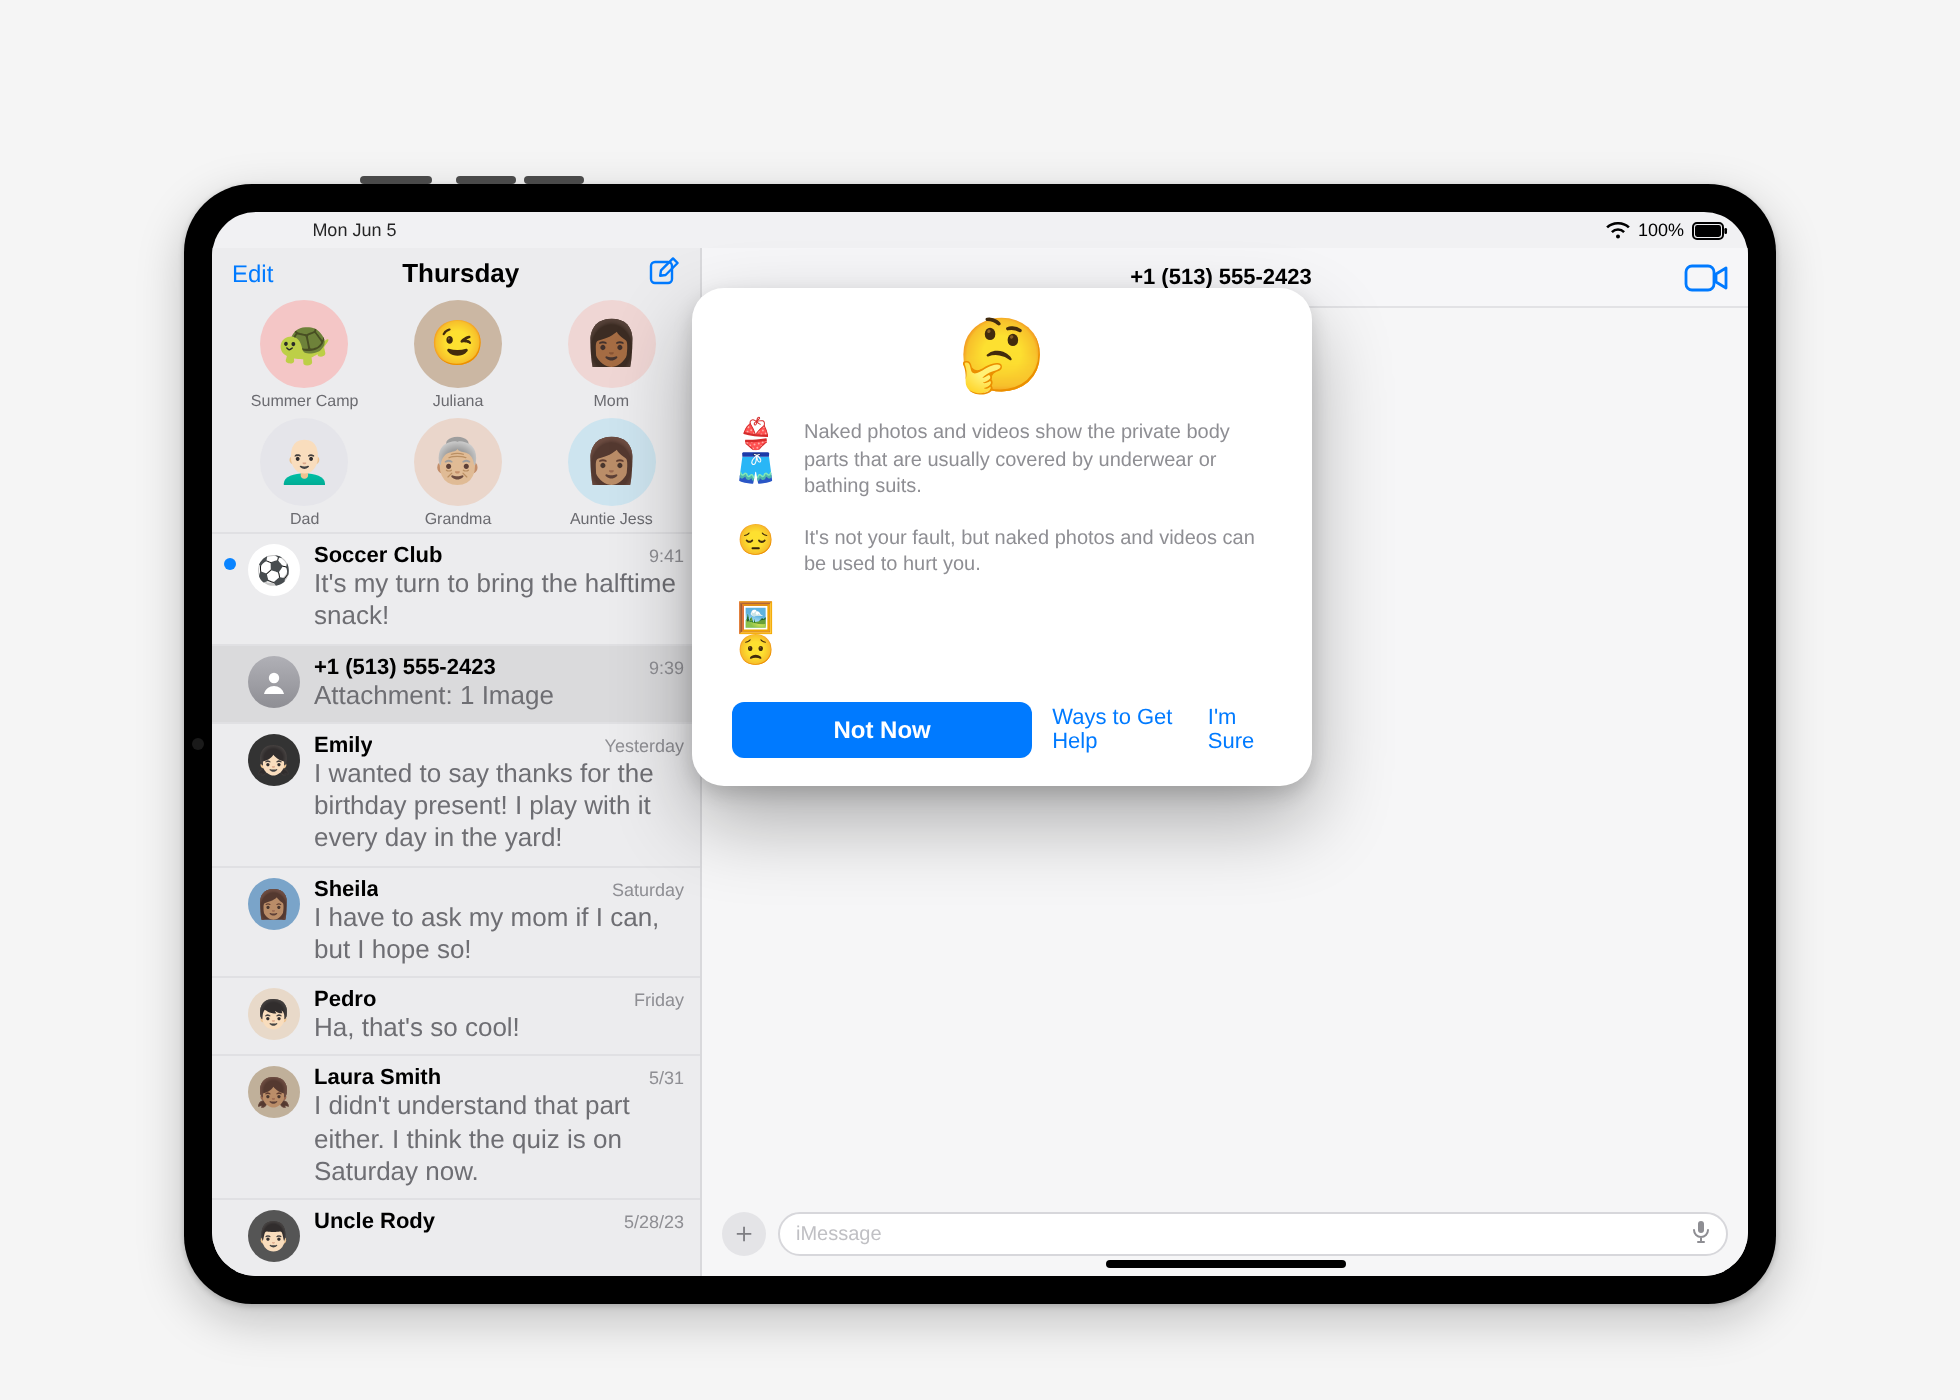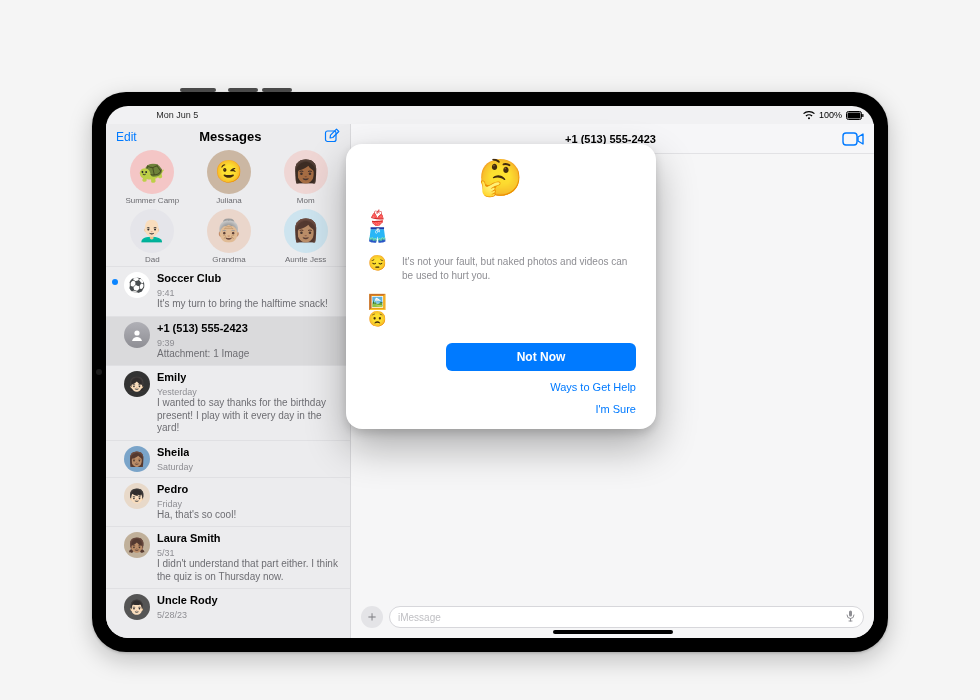--- a/index.html
+++ b/index.html
@@ -93,24 +93,24 @@
     position:absolute; left:6px; top:12px;
     width:6px; height:6px; border-radius:3px; background:#0a84ff;
   }
   .row .av {
     width:26px; height:26px; border-radius:13px;
     background:#c7c7cc; display:flex; align-items:center; justify-content:center;
     font-size:14px; color:#fff; flex-shrink:0;
   }
   .row .av.ph { background:linear-gradient(#b0b0b6,#8e8e94); }
   .row .col { flex:1; min-width:0; }
-  .row .top { display:flex; justify-content:space-between; align-items:baseline; gap:4px;flex-direction:column; }
+  .row .top { display:flex; justify-content:space-between; align-items:baseline; gap:4px; }
   .row .name { font-size:11px; font-weight:600; color:#000; white-space:nowrap; overflow:hidden; text-overflow:ellipsis; }
   .row .time { font-size:9px; color:#8e8e93; }
-  .row .preview { font-size:10px; color:#6e6e73; line-height:1.25; }
+  .row .preview { font-size:13px; color:#6e6e73; line-height:1.25; }
 
   .main { flex:1; background:#f6f6f7; display:flex; flex-direction:column; position:relative; overflow:hidden; }
   .m-header {
     height:30px; display:flex; align-items:center; justify-content:space-between;
     padding: 0 10px;
     background:rgba(246,246,247,.9);
     border-bottom:1px solid #e2e2e5;
   }
   .m-header .number { font-size:11px; font-weight:600; color:#000; margin:0 auto; }
   .video-btn { color:#007aff; }
@@ -149,21 +149,21 @@
   .modal .emo { text-align:center; font-size:36px; line-height:1; }
   .modal h2 {
     text-align:center; font-size:17px; font-weight:700; line-height:1.28;
     margin-top:6px; color:#000;
   }
   .bullets { margin-top:14px; display:flex; flex-direction:column; gap:12px; }
   .bullet { display:flex; gap:12px; align-items:flex-start; }
   .bullet .bi { width:24px; text-align:center; font-size:15px; line-height:1.1; flex-shrink:0; }
   .bullet .bt { font-size:10px; color:#8e8e93; line-height:1.35; }
 
-  .modal .actions { margin-top:16px; display:flex; flex-direction:column; align-items:flex-end; gap:10px; }
+  .modal .actions { margin-top:16px; display:flex; flex-direction:row; align-items:center; gap:10px; }
   .primary-btn {
     width:190px; height:28px; border-radius:6px; background:#007aff;
     color:#fff; font-size:12px; font-weight:600;
     display:flex; align-items:center; justify-content:center;
   }
   .text-link { color:#007aff; font-size:11px; font-weight:500; }
 
   .clip { overflow:hidden; }
 </style>
 </head>
@@ -197,21 +197,21 @@
               </svg>
         </span>
       </span>
     </div>
 
     <div class="split">
 
       <div class="sidebar">
         <div class="sb-header">
           <span class="edit">Edit</span>
-          <span class="sb-title">Messages</span>
+          <span class="sb-title">Thursday</span>
           <span class="compose">
             <svg width="16" height="16" viewBox="0 0 16 16">
                   <rect x="1.5" y="3" width="10.5" height="10.5" rx="2" fill="none" stroke="#007aff" stroke-width="1.2"></rect>
                   <path d="M12.5 1.2l2.3 2.3-6 6-2.7.4.4-2.7 6-6z" fill="none" stroke="#007aff" stroke-width="1.2" stroke-linejoin="round"></path>
                 </svg>
           </span>
         </div>
 
         <div class="memoji-grid" id="memoji-grid">
               <div class="memoji">
@@ -277,40 +277,41 @@
                   <div class="preview">I wanted to say thanks for the birthday present! I play with it every day in the yard!</div>
                 </div>
               </div>
               <div class="row clip">
                 <div class="av" style="background: rgb(122, 164, 201);">👩🏽</div>
                 <div class="col">
                   <div class="top">
                     <div class="name">Sheila</div>
                     <div class="time">Saturday</div>
                   </div>
+                  <div class="preview">I have to ask my mom if I can, but I hope so!</div>
                 </div>
               </div>
               <div class="row clip">
                 <div class="av" style="background: rgb(232, 217, 201);">👦🏻</div>
                 <div class="col">
                   <div class="top">
                     <div class="name">Pedro</div>
                     <div class="time">Friday</div>
                   </div>
                   <div class="preview">Ha, that's so cool!</div>
                 </div>
               </div>
               <div class="row clip">
                 <div class="av" style="background: rgb(192, 176, 154);">👧🏽</div>
                 <div class="col">
                   <div class="top">
                     <div class="name">Laura Smith</div>
                     <div class="time">5/31</div>
                   </div>
-                  <div class="preview">I didn't understand that part either. I think the quiz is on Thursday now.</div>
+                  <div class="preview">I didn't understand that part either. I think the quiz is on Saturday now.</div>
                 </div>
               </div>
               <div class="row clip">
                 <div class="av" style="background: rgb(85, 85, 85);">👨🏻</div>
                 <div class="col">
                   <div class="top">
                     <div class="name">Uncle Rody</div>
                     <div class="time">5/28/23</div>
                   </div>
                   <div class="preview"></div>
@@ -346,20 +347,21 @@
         <div class="home-ind"></div>
       </div>
 
     </div>
 
     <div class="modal">
       <div class="emo">🤔</div>
       <div class="bullets" id="bullets">
             <div class="bullet">
               <div class="bi">👙🩳</div>
+              <div class="bt">Naked photos and videos show the private body parts that are usually covered by underwear or bathing suits.</div>
             </div>
             <div class="bullet">
               <div class="bi">😔</div>
               <div class="bt">It's not your fault, but naked photos and videos can be used to hurt you.</div>
             </div>
             <div class="bullet">
               <div class="bi">🖼️😟</div>
             </div>
           </div>
       <div class="actions">

